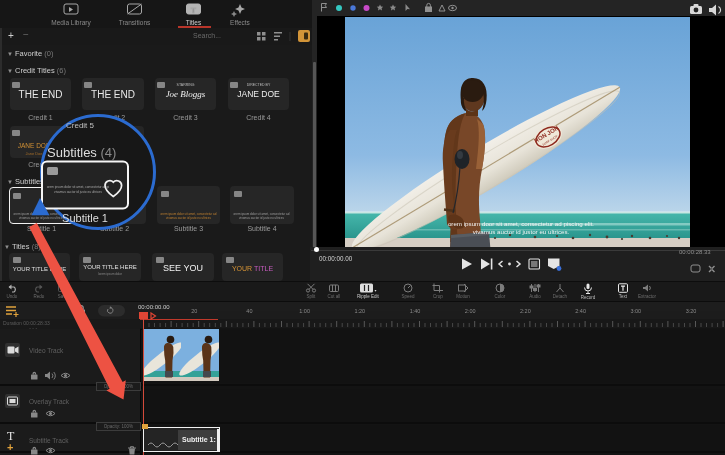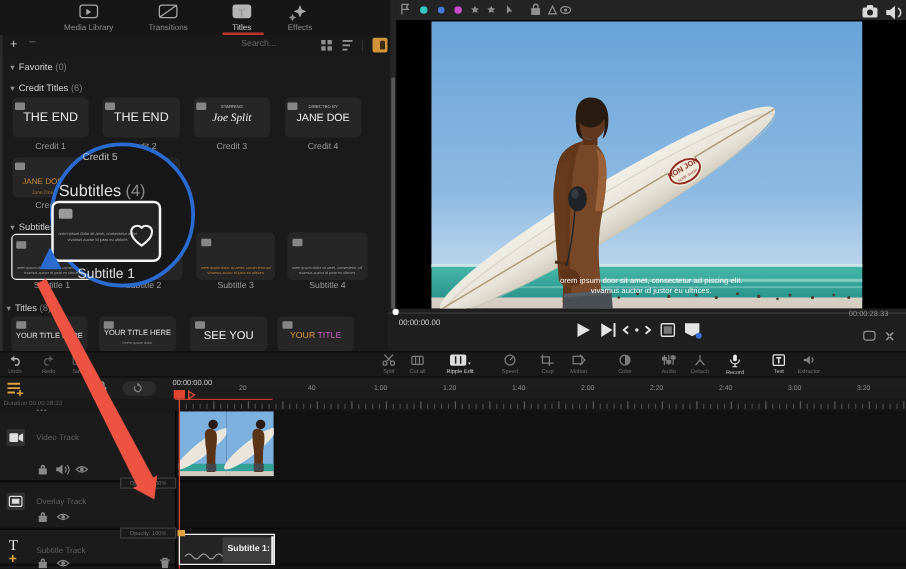--- a/index.html
+++ b/index.html
@@ -70,21 +70,21 @@
 <div class="thumb" style="left:82px;top:78px;width:62px;height:32px;"></div>
 <div class="thumb" style="left:155px;top:78px;width:61px;height:32px;"></div>
 <div class="thumb" style="left:228px;top:78px;width:61px;height:32px;"></div>
 <div class="ticn" style="left:12px;top:82px;"></div>
 <div class="ticn" style="left:84px;top:82px;"></div>
 <div class="ticn" style="left:157px;top:82px;"></div>
 <div class="ticn" style="left:230px;top:82px;"></div>
 <div class="abs" style="left:10px;top:88.5px;width:61px;text-align:center;color:#e8e8e8;font-size:10px;">THE END</div>
 <div class="abs" style="left:82px;top:88.5px;width:62px;text-align:center;color:#e8e8e8;font-size:10px;">THE END</div>
 <div class="abs" style="left:155px;top:83px;width:61px;text-align:center;color:#bdbdbd;font-size:3.5px;">STARRING</div>
-<div class="abs" style="left:155px;top:89px;width:61px;text-align:center;color:#efefef;font-size:9px;font-family:'Liberation Serif',serif;font-style:italic;">Joe Split</div>
+<div class="abs" style="left:155px;top:89px;width:61px;text-align:center;color:#efefef;font-size:9px;font-family:'Liberation Serif',serif;font-style:italic;">Joe Bloggs</div>
 <div class="abs" style="left:228px;top:83px;width:61px;text-align:center;color:#bdbdbd;font-size:3.5px;">DIRECTED BY</div>
 <div class="abs" style="left:228px;top:88.5px;width:61px;text-align:center;color:#efefef;font-size:8.5px;">JANE DOE</div>
 <div class="lbl" style="left:10px;top:114px;width:61px;">Credit 1</div>
 <div class="lbl" style="left:82px;top:114px;width:62px;">Credit 2</div>
 <div class="lbl" style="left:155px;top:114px;width:61px;">Credit 3</div>
 <div class="lbl" style="left:228px;top:114px;width:61px;">Credit 4</div>
 
 <div class="thumb" style="left:10px;top:126px;width:61px;height:32px;"></div>
 <div class="thumb" style="left:82px;top:126px;width:62px;height:32px;"></div>
 <div class="ticn" style="left:12px;top:130px;"></div>

